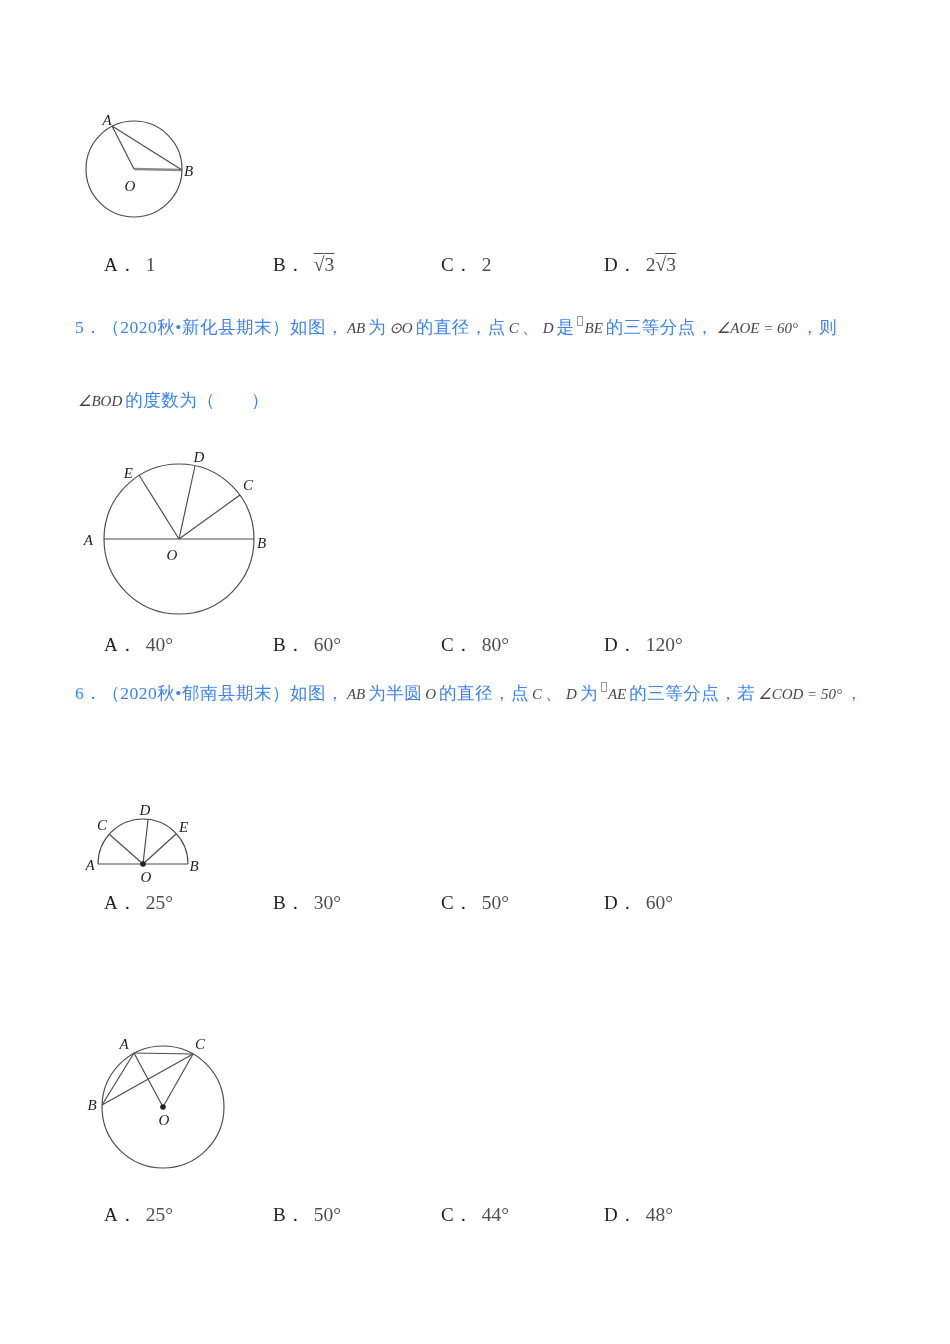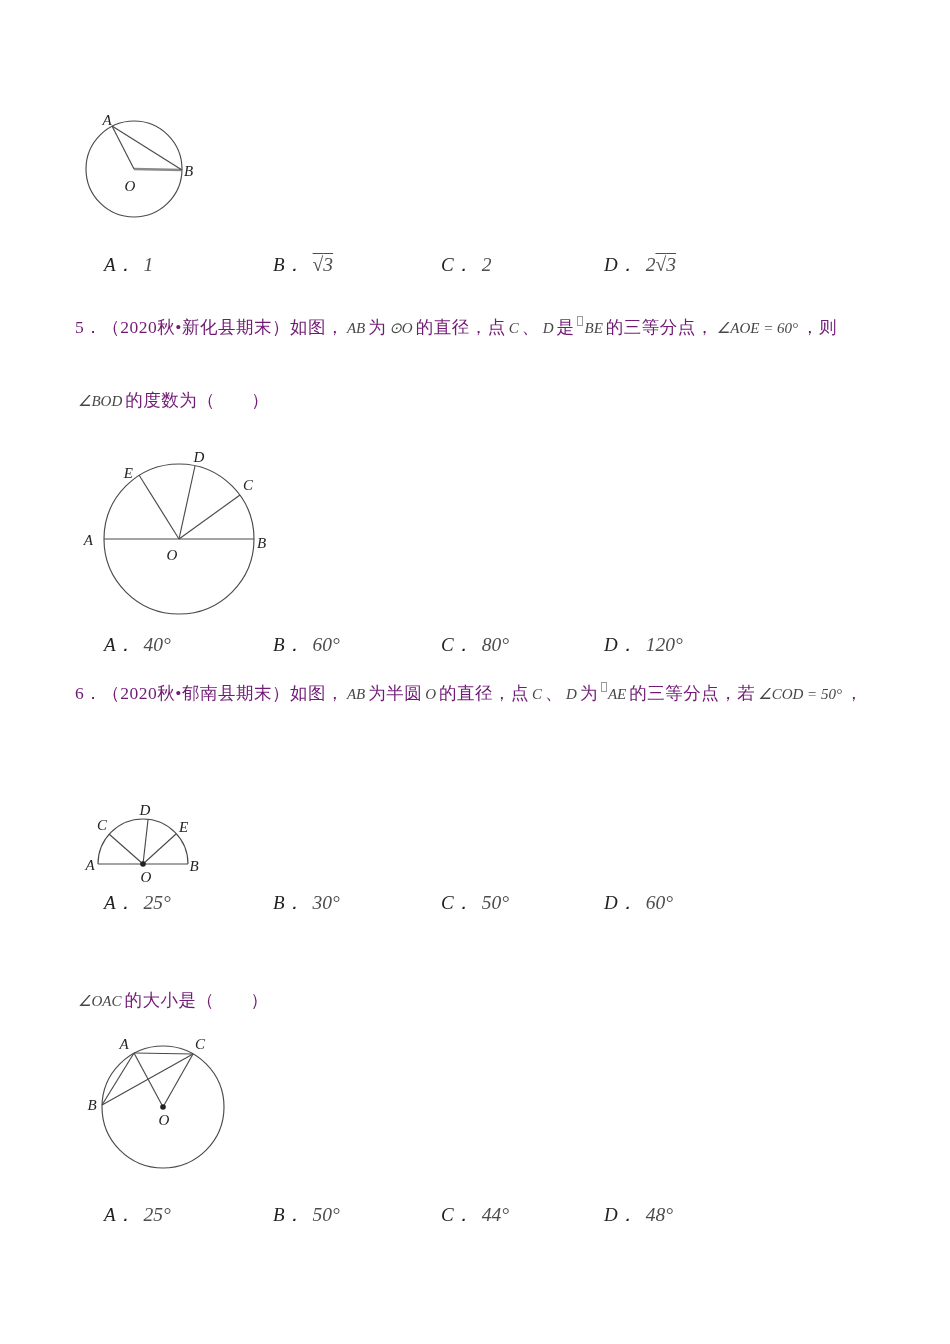--- a/index.html
+++ b/index.html
@@ -1,22 +1,22 @@
 <!DOCTYPE html>
 <html><head>
 <meta charset="utf-8">
 <style>
   html,body{margin:0;padding:0;background:#ffffff;}
   .page{position:relative;width:950px;height:1344px;background:#ffffff;overflow:hidden;
         font-family:"Liberation Serif",serif;color:#1c1c1c;}
   .line{position:absolute;left:75px;width:820px;white-space:nowrap;line-height:30px;}
-  .z{font-family:"Liberation Serif",serif;font-size:17.5px;color:#701a75;letter-spacing:0.5px;text-align:right;}
+  .z{font-family:"Liberation Serif",serif;font-size:17.5px;color:#3b82f6;letter-spacing:0.5px;text-align:right;}
   .m{font-family:"Liberation Serif",serif;font-style:italic;font-size:15px;color:#474747;margin:0 3px;}
   .opt-row{position:absolute;left:0;width:950px;height:34px;}
-  .opt{position:absolute;top:0;white-space:nowrap;font-style:italic;}
+  .opt{position:absolute;top:0;white-space:nowrap;}
   .okey{font-size:19px;color:#1f1f1f;font-family:"Liberation Serif",serif;}
   .oval{margin-left:9px;font-size:19.5px;color:#4d4d4d;font-family:"Liberation Serif",serif;}
   .sqrt{text-decoration:overline;}
   .sqrt::before{content:"\221A";}
   .sqrt:empty{display:none;}
   .arc-mark{display:inline-block;width:4px;height:8px;border:1px solid #9a9a9a;
             vertical-align:7px;margin-right:1px;}
   .fig{position:absolute;}
   .fig text{font-family:"Liberation Serif",serif;font-style:italic;font-size:15px;fill:#222;}
   .fig .shape{stroke:#4a4a4a;stroke-width:1.15;fill:none;}
@@ -91,23 +91,20 @@
     <text x="116" y="73" text-anchor="middle">B</text>
   </svg>
 
   <div class="opt-row" style="top:890px">
     <span class="opt" style="left:104px"><span class="okey">A．</span><span class="oval"><span>25°</span></span></span>
     <span class="opt" style="left:273px"><span class="okey">B．</span><span class="oval"><span>30°</span></span></span>
     <span class="opt" style="left:441px"><span class="okey">C．</span><span class="oval"><span>50°</span></span></span>
     <span class="opt" style="left:604px"><span class="okey">D．</span><span class="oval"><span>60°</span></span></span>
   </div>
 
-  <div class="line" style="top:985px">
-    <span class="m">∠OAC</span><span class="z">的大小是</span><span class="z">（　　）</span>
-  </div>
 
   <svg class="fig" style="left:82px;top:1036px;" width="160" height="152" viewBox="0 0 160 152">
     <circle class="shape" cx="81" cy="71" r="61"></circle>
     <line class="shape" x1="52" y1="17" x2="111" y2="18"></line>
     <line class="shape" x1="52" y1="17" x2="20" y2="69"></line>
     <line class="shape" x1="20" y1="69" x2="111" y2="18"></line>
     <line class="shape" x1="81" y1="71" x2="52" y2="17"></line>
     <line class="shape" x1="81" y1="71" x2="111" y2="18"></line>
     <circle cx="81" cy="71" r="2.8" fill="#222"></circle>
     <text x="42" y="13" text-anchor="middle">A</text>

